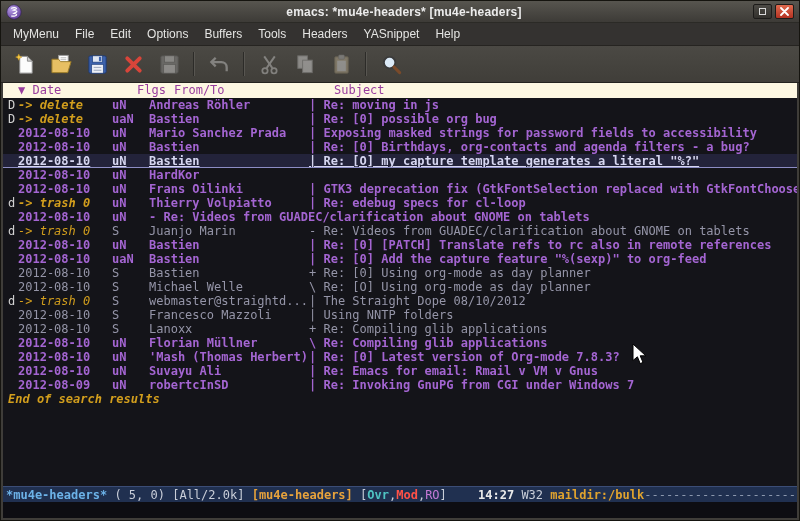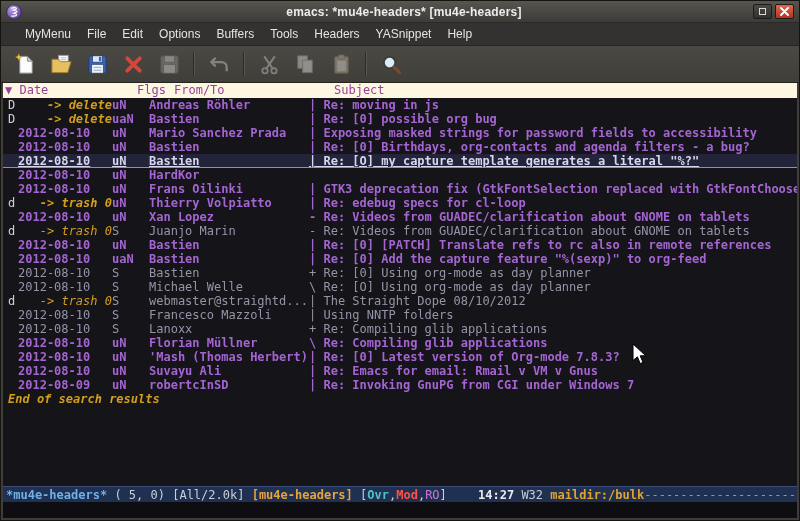--- a/index.html
+++ b/index.html
@@ -13,53 +13,53 @@
   .title-text { position:absolute; left:8px; right:0; text-align:center; color:#ececec; font:bold 12px "Liberation Sans",sans-serif; letter-spacing:.2px; }
   .tb-icon { width:16px; height:16px; z-index:2; }
   .tb-buttons { margin-left:auto; z-index:2; display:flex; gap:3px; }
   .tb-btn { width:19px; height:15px; border:1px solid #1d1c1a; border-radius:2px; display:flex; align-items:center; justify-content:center; }
   .tb-btn.max { background:linear-gradient(#4c4a45,#33312d); }
   .tb-btn.max .sq { width:7px; height:7px; border:1px solid #d9d9d9; }
   .tb-btn.close { background:linear-gradient(#e06a4e,#b33222); }
   .tb-btn.close svg { display:block; }
 
   
-  .menubar { height:23px; flex:0 0 23px; background:#343230; border-bottom:1px solid #262421; display:flex; align-items:center; padding:0 16px; }
+  .menubar { height:23px; flex:0 0 23px; background:#343230; border-bottom:1px solid #262421; display:flex; align-items:center; padding:0 4px; }
   .menu-item { color:#e4e4e2; font:12px "Liberation Sans",sans-serif; padding:4px 8px; cursor:default; }
 
   
   .toolbar { height:37px; flex:0 0 37px; background:linear-gradient(#4b4944,#403e39); border-bottom:1px solid #23221f; display:flex; align-items:center; padding:0 6px; }
   .tool-btn { width:36px; height:31px; display:flex; align-items:center; justify-content:center; border-radius:3px; }
   .tool-btn svg { display:block; }
   .tool-btn.disabled { opacity:.42; }
   .tool-sep { width:2px; height:24px; border-left:1px solid #2c2b28; border-right:1px solid #585651; margin:0 6px; }
 
   
   .frame-body { flex:1; background:#3f3d39; padding:0 2px 2px 2px; display:flex; min-height:0; }
   .text-area { flex:1; background:#141419; display:flex; flex-direction:column; overflow:hidden; font-family:"DejaVu Sans Mono", monospace; font-size:12px; }
 
   .header-line { height:15px; flex:0 0 15px; line-height:15px; background:#fdf7e2; color:#993d9e; display:flex; white-space:pre; }
-  .hc-date { width:126px; padding-left:2px; }
+  .hc-date { width:126px; padding-left:15px; }
   .hc-flags { width:37px;margin-left:8px; }
   .hc-from { width:160px; }
   .hc-subject { flex:1; }
 
   .rows { flex:0 0 auto; }
   .row { display:flex; height:14px; line-height:14px; white-space:pre; overflow:hidden; }
   .col-marker { width:15px; padding-left:5px; flex:0 0 15px; color:#d2d2d2; font-weight:normal; }
   .col-date { width:94px; flex:0 0 94px; overflow:hidden; }
   .col-flags { width:37px; flex:0 0 37px; overflow:hidden; }
   .col-from { width:160px; flex:0 0 160px; overflow:hidden; }
   .col-subject { flex:1; overflow:hidden; }
 
   .face-unread { color:#a465d2; font-weight:bold; }
   .face-read { color:#9595a8; }
   .face-current { color:#d6d6f0; font-weight:bold; background:#23233a; border-bottom:1px solid #8d8dc4; }
   .face-current span { text-decoration:underline; }
-  .col-date.action { color:#d29e1d; font-style:italic;text-align:right; }
+  .col-date.action { color:#d29e1d; font-style:italic; }
 
   .end-line { height:14px; line-height:14px; padding-left:5px; color:#d29e1d; font-style:italic; font-weight:bold; white-space:pre; }
   .buffer-filler { flex:1; }
 
   
   .modeline { height:16px; flex:0 0 16px; line-height:16px; background:#203050; border-top:1px solid #3b4d76; padding-left:3px; white-space:pre; overflow:hidden; font-size:12px; }
   .ml-buffer { color:#6cb2e8; font-weight:bold; }
   .ml-plain { color:#c9ced9; }
   .ml-mode { color:#e8a33c; font-weight:bold; }
   .ml-ovr { color:#4fc3c3;font-weight:bold; }
@@ -255,21 +255,20 @@
     <span class="col-marker">d</span>
     <span class="col-date action">-&gt; trash 0</span>
     <span class="col-flags">uN</span>
     <span class="col-from">Thierry Volpiatto</span>
     <span class="col-subject">| Re: edebug specs for cl-loop</span>
   </div>
           <div class="row face-unread">
     <span class="col-marker"></span>
     <span class="col-date">2012-08-10</span>
     <span class="col-flags">uN</span>
-    <span class="col-from">Xan Lopez</span>
     <span class="col-subject">- Re: Videos from GUADEC/clarification about GNOME on tablets</span>
   </div>
           <div class="row face-read">
     <span class="col-marker">d</span>
     <span class="col-date action">-&gt; trash 0</span>
     <span class="col-flags">S</span>
     <span class="col-from">Juanjo Marin</span>
     <span class="col-subject">- Re: Videos from GUADEC/clarification about GNOME on tablets</span>
   </div>
           <div class="row face-unread">

